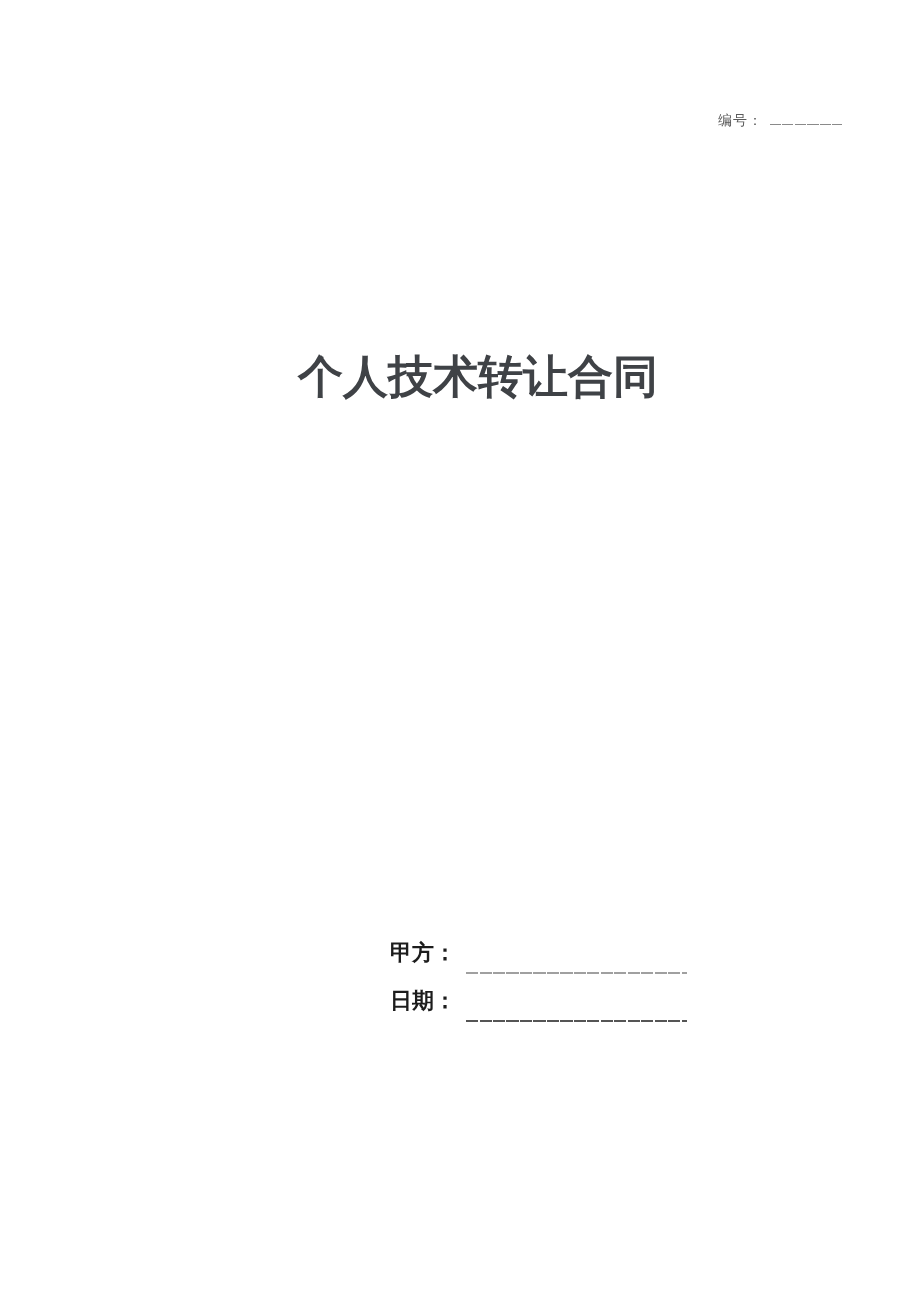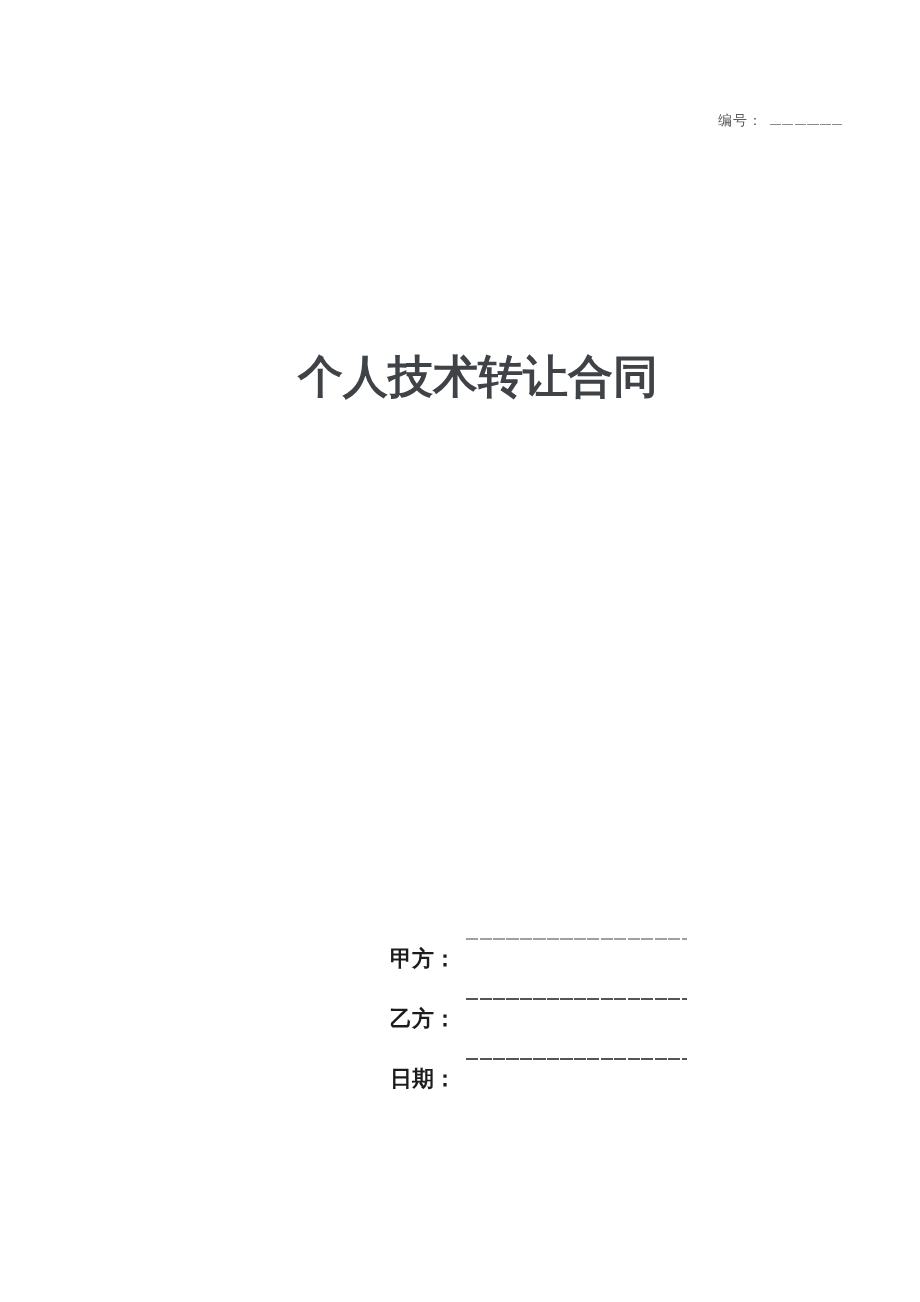--- a/index.html
+++ b/index.html
@@ -61,23 +61,22 @@
   }
 
   
   .sign-block {
     position: absolute;
     left: 312px;
     top: 926px;
   }
   .sign-row {
     display: flex;
-    align-items: flex-start;
+    align-items: flex-end;
     height: 48px;
-    margin-top: 12px;
   }
   .sign-label {
     font-size: 22px;
     line-height: 42px;
     font-weight: 600;
     color: #1c1c1c;
     white-space: nowrap;
   }
   .sign-line {
     display: inline-block;
@@ -108,22 +107,18 @@
   </div>
 
   <h1 class="doc-title">个人技术转让合同</h1>
 
   <div class="sign-block">
     <div class="sign-row">
       <span class="sign-label">甲方：</span>
       <span class="sign-line light"></span>
     </div>
     <div class="sign-row">
-      <span class="sign-label">乙方：</span>
-      <span class="sign-line dark"></span>
-    </div>
-    <div class="sign-row">
       <span class="sign-label">日期：</span>
       <span class="sign-line dark"></span>
     </div>
   </div>
 
 </div>
 
 </body></html>

